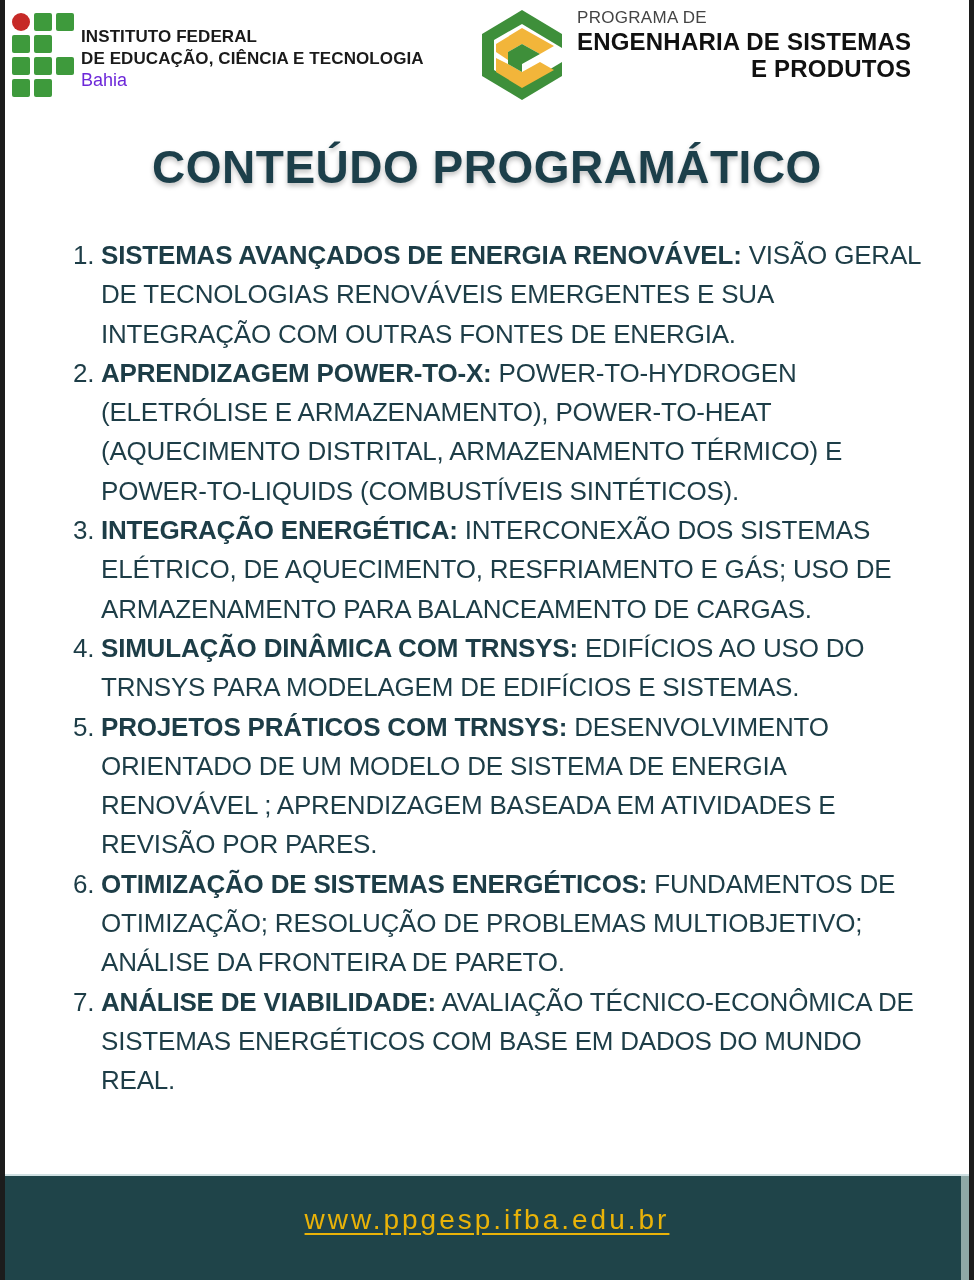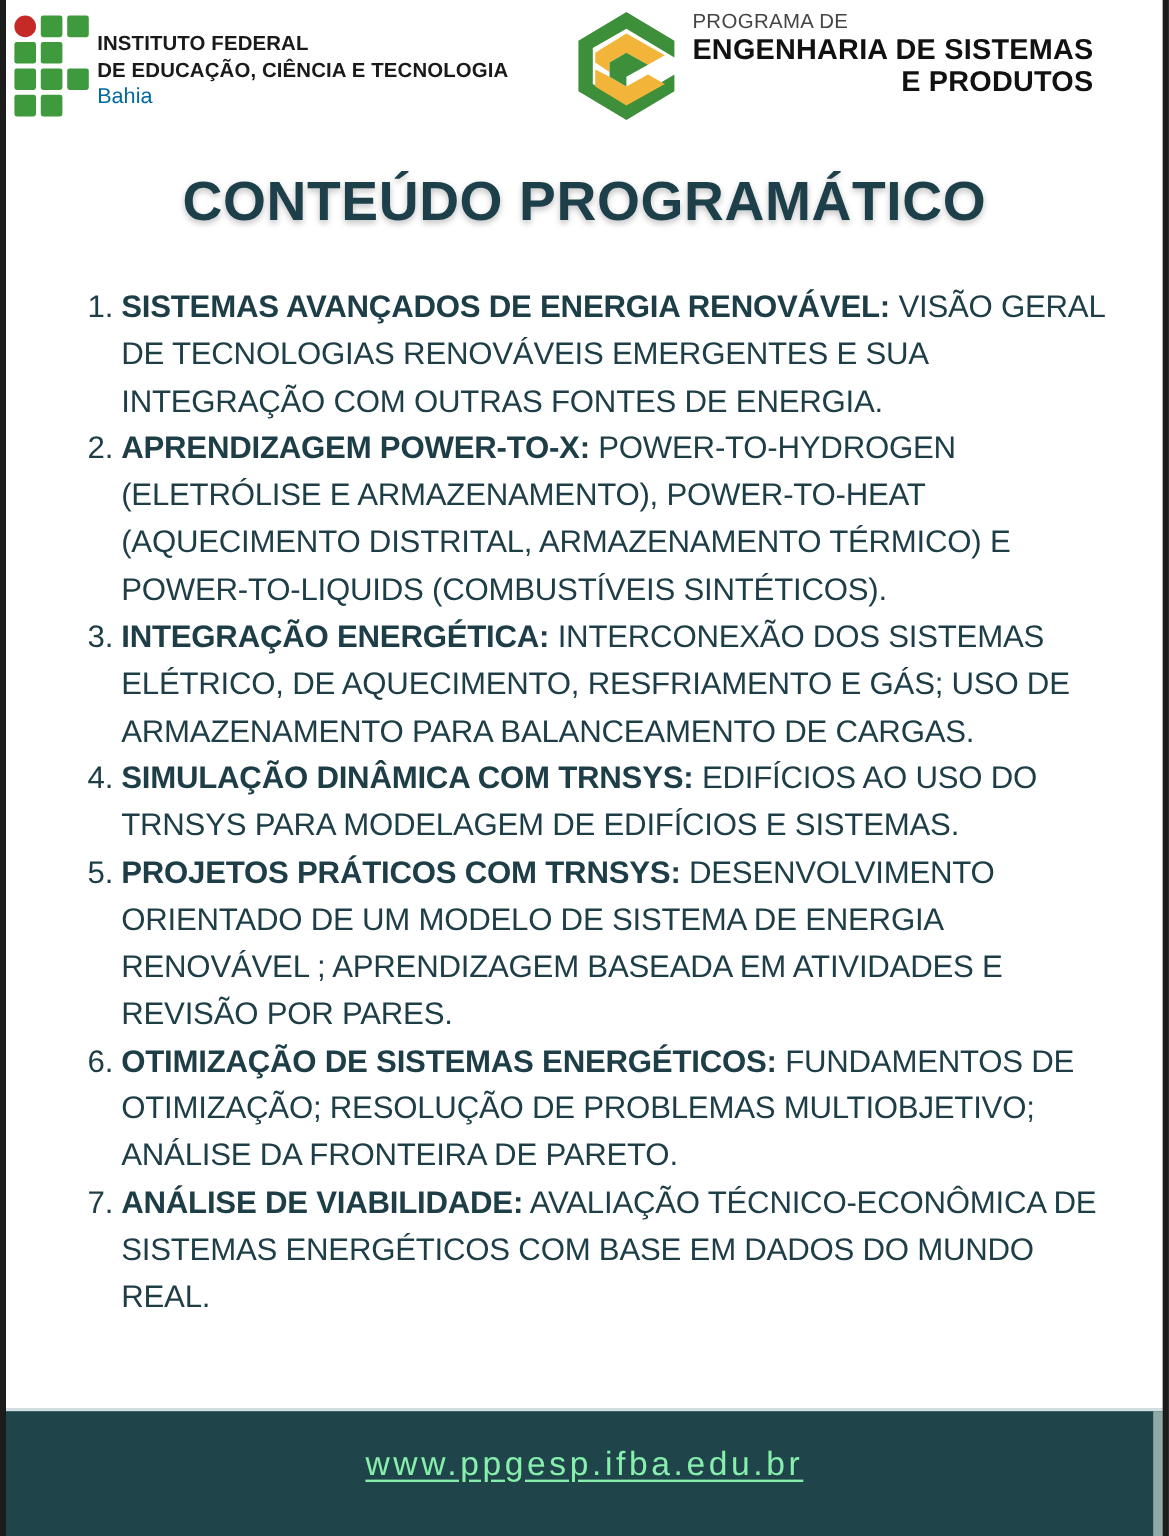--- a/index.html
+++ b/index.html
@@ -15,21 +15,21 @@
     .frame-right {
       position: absolute; right: 0; top: 0; width: 5px; height: 1280px; background: #1c1c1c;
     }
     
     .ifba-logo { position: absolute; left: 3px; top: 12px; width: 68px; height: 88px; }
     .ifba-grid { position: absolute; left: 0; top: 0; }
     .cell { position: absolute; width: 18px; height: 18px; background: #3e9a3c; border-radius: 2px; }
     .cell.red { background: #c62a27; border-radius: 50%; }
     .ifba-text { position: absolute; left: 76px; top: 26px; color: #1a1a1a; }
     .ifba-text .l1, .ifba-text .l2 { font-weight: bold; font-size: 17px; line-height: 22px; letter-spacing: 0.1px; }
-    .ifba-text .l3 { font-size: 18px; line-height: 20px; color: #0369a1; }
+    .ifba-text .l3 { font-size: 18px; line-height: 20px; color: #6d28d9; }
     .ppg-logo { position: absolute; left: 475px; top: 8px; width: 84px; height: 94px; }
     .ppg-text { position: absolute; left: 572px; top: 8px; }
     .ppg-text .s1, .ppg-text .s2 { font-size: 17px; line-height: 20px; color: #444; letter-spacing: 0.3px; }
     .ppg-text .b1, .ppg-text .b2 { font-size: 24px; line-height: 27px; font-weight: 900; color: #111; letter-spacing: 0.2px; text-align: right; }
     
     .title {
       position: absolute; left: 0; top: 140px; width: 964px; text-align: center;
       font-size: 46px; font-weight: bold; color: #1c3f4a; letter-spacing: 0.5px;
       text-shadow: 0 3px 5px rgba(0,0,0,0.25);
     }
@@ -39,21 +39,21 @@
     .num { position: absolute; left: 0; top: 0; font-weight: normal; }
     .bold { font-weight: bold; }
     
     .footer {
       position: absolute; left: 0; top: 1174px; width: 964px; height: 106px;
       background: #1f4449; border-top: 2px solid #cfe0e2;
     }
     .footer-scroll { position: absolute; right: 0; top: 0; width: 8px; height: 106px; background: #8fa9a7; }
     .url {
       position: absolute; left: 0; top: 28px; width: 964px; text-align: center;
-      font-size: 28px; color: #86efac; text-decoration: underline; letter-spacing: 3px;
+      font-size: 28px; color: #eab308; text-decoration: underline; letter-spacing: 3px;
       text-underline-offset: 4px;
     }
   </style>
 </head>
 <body>
 
 <div class="page">
 
   <div class="ifba-logo">
     <div class="ifba-grid">

